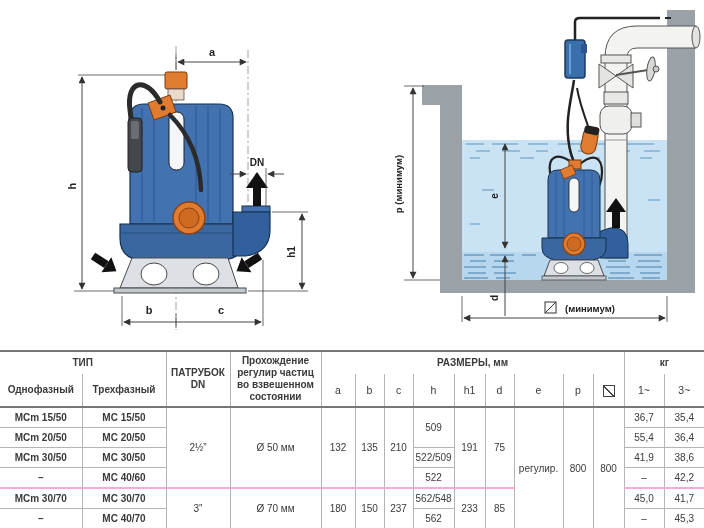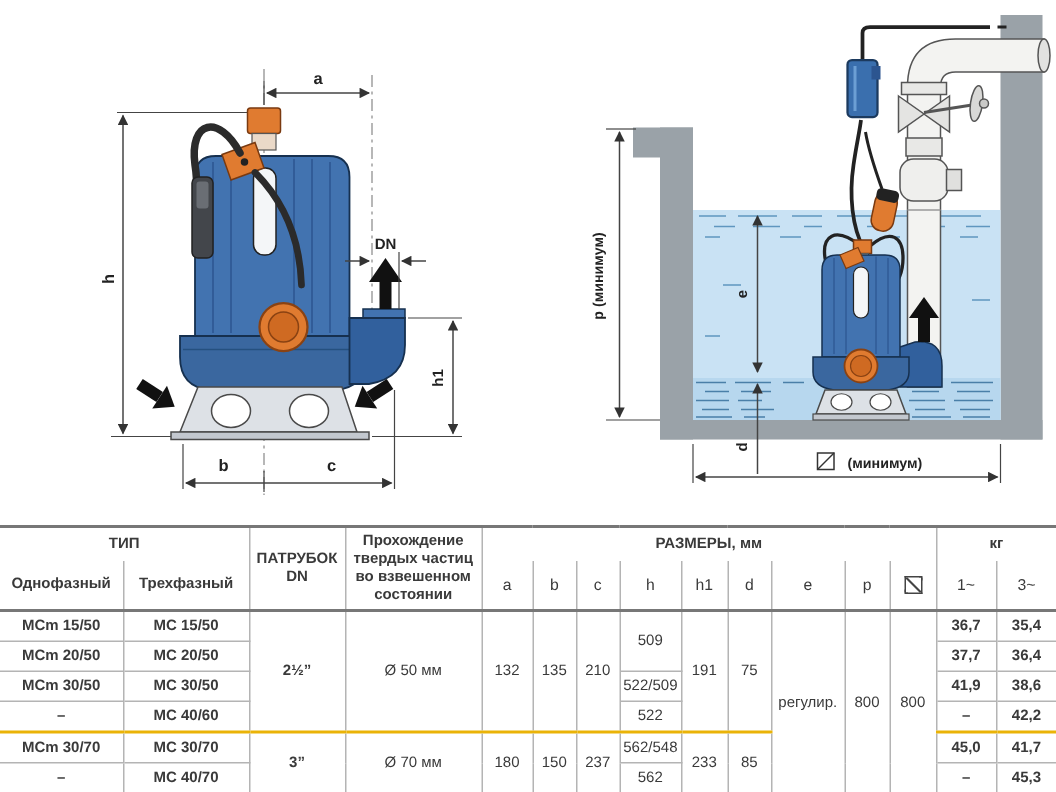--- a/index.html
+++ b/index.html
@@ -16,23 +16,23 @@
               table-layout:fixed;font-size:10px;color:#3a3a3a;}
   #spec-table{border-top:2px solid #777;border-bottom:2px solid #777;}
   #spec-table thead{border-bottom:2px solid #777;}
   #spec-table th,#spec-table td{border-left:1px solid #b4b4b4;padding:0 2px;text-align:center;vertical-align:middle;}
   #spec-table tr>*:first-child{border-left:none;}
   #spec-table thead th{font-weight:bold;font-size:10px;line-height:12px;}
   #spec-table thead tr.r1 th{height:22px;}
   #spec-table thead tr.r2 th{height:32px;text-align:center;}
   #spec-table thead th.dim{font-weight:normal;font-size:10.5px;}
   #spec-table tbody td{border-top:1px solid #b4b4b4;height:19px;}
-  #spec-table tbody tr.gsep td{border-top:2px solid #eab308;}
+  #spec-table tbody tr.gsep td{border-top:2px solid #f9a8d4;}
   td.model{text-align:left;padding-left:8px;font-weight:bold;white-space:nowrap;}
-  td.bold{font-weight:bold;}
+  td.bold{font-weight:normal;}
   td.num{font-weight:normal;margin-left:40px;}
   .sqicon{display:inline-block;width:10px;height:10px;border:1px solid #444;vertical-align:middle;
           background:linear-gradient(to top right,transparent 45%,#444 45%,#444 55%,transparent 55%);}
   .solids-hdr{line-height:13px;padding:0 3px;}
 </style>
 </head>
 <body>
 
 <div id="page">
   <div id="diagrams">
@@ -277,21 +277,21 @@
         <col style="width:40px">
         <col style="width:40px">
     </colgroup>
     <thead>
       <tr class="r1">
         <th colspan="2">ТИП</th>
         <th rowspan="2">
           <div>ПАТРУБОК</div>
           <div>DN</div>
         </th>
-        <th rowspan="2" class="solids-hdr">Прохождение твердых частиц во взвешенном состоянии</th>
+        <th rowspan="2" class="solids-hdr">Прохождение регулир частиц во взвешенном состоянии</th>
         <th colspan="9">РАЗМЕРЫ, мм</th>
         <th colspan="2">кг</th>
       </tr>
       <tr class="r2">
         <th>Однофазный</th>
         <th>Трехфазный</th>
         <th class="dim">a</th>
         <th class="dim">b</th>
         <th class="dim">c</th>
         <th class="dim">h</th>
@@ -318,21 +318,21 @@
         <td class="num" rowspan="4">75</td>
         <td class="num" rowspan="6">регулир.</td>
         <td class="num" rowspan="6">800</td>
         <td class="num" rowspan="6">800</td>
         <td class="bold">36,7</td>
         <td class="bold">35,4</td>
       </tr>
       <tr>
         <td class="model">MCm 20/50</td>
         <td class="model">MC 20/50</td>
-        <td class="bold">37,7</td>
+        <td class="bold">55,4</td>
         <td class="bold">36,4</td>
       </tr>
       <tr>
         <td class="model">MCm 30/50</td>
         <td class="model">MC 30/50</td>
         <td class="num">522/509</td>
         <td class="bold">41,9</td>
         <td class="bold">38,6</td>
       </tr>
       <tr>

